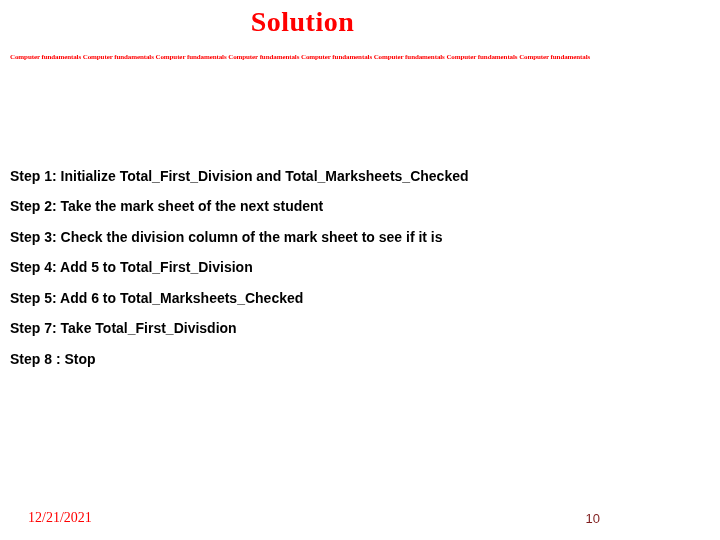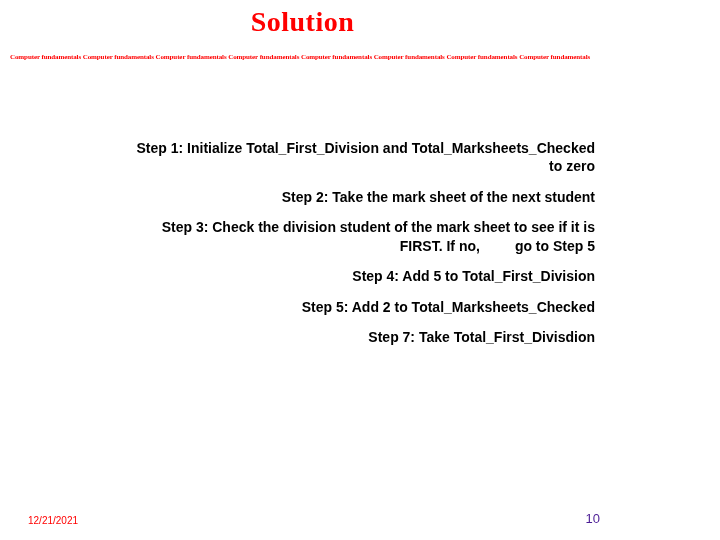--- a/index.html
+++ b/index.html
@@ -1,61 +1,62 @@
 <!DOCTYPE html>
 <html><head>
 <meta charset="utf-8">
 <style>
   * { margin: 0; padding: 0; box-sizing: border-box; }
   html, body { width: 720px; height: 540px; background: #ffffff; font-family: Verdana, Geneva, sans-serif; }
   .slide { width: 616px; height: 540px; position: relative; padding: 4px 21px 6px 10px; overflow: hidden; }
   .title { font-family: "Comic Sans MS", "Comic Sans", cursive; color: #ff0000; font-size: 28px; font-weight: 600; text-align: center; letter-spacing: 0.5px; margin-top: 2px; }
   .tagline { color: #ff0000; font-family: "Comic Sans MS", "Comic Sans", cursive; font-size: 7px; white-space: nowrap; overflow: hidden; margin-top: 15px; font-weight: 700; letter-spacing: -0.1px; }
-  .body { margin-top: 78px; text-align: right; }
+  .body { margin-top: 106px; }
   .step { font-family: Verdana, Geneva, sans-serif; font-weight: 700; color: #000; font-size: 14px; line-height: 1.32; margin-bottom: 12px; padding-left: 0; }
   .step .cont { display: block; padding-left: 34px; }
-  .footer-date { position: absolute; left: 28px; bottom: 14px; color: #ff0000; font-size: 10px; font-family: Liberation Sans, sans-serif; }
-  .footer-page { position: absolute; right: 16px; bottom: 14px; color: #4c1d95; font-size: 13px; font-family: Arial, sans-serif; }
+  .footer-date { position: absolute; left: 28px; bottom: 14px; color: #ff0000; font-size: 14px; font-family: Liberation Serif, serif; }
+  .footer-page { position: absolute; right: 16px; bottom: 14px; color: #7f1d1d; font-size: 13px; font-family: Arial, sans-serif; }
 </style>
 </head>
 <body>
 
 <div class="slide">
 
   <div class="title">Solution</div>
   <div class="tagline">Computer fundamentals Computer fundamentals Computer fundamentals Computer fundamentals Computer fundamentals Computer fundamentals Computer fundamentals Computer fundamentals</div>
 
   <div class="body">
 
     <div class="step">
       <span>Step 1: Initialize Total_First_Division and Total_Marksheets_Checked</span>
-      <span class="cont">to zero</span>
     </div>
 
     <div class="step">
       <span>Step 2: Take the mark sheet of the next student</span>
     </div>
 
     <div class="step">
-      <span>Step 3: Check the division student of the mark sheet to see if it is</span>
-      <span class="cont">FIRST. If no, &nbsp;&nbsp;&nbsp;&nbsp;&nbsp;&nbsp;&nbsp;&nbsp;go to Step 5</span>
+      <span>Step 3: Check the division column of the mark sheet to see if it is</span>
     </div>
 
     <div class="step">
       <span>Step 4: Add 5 to Total_First_Division</span>
     </div>
 
     <div class="step">
-      <span>Step 5: Add 2 to Total_Marksheets_Checked</span>
+      <span>Step 5: Add 6 to Total_Marksheets_Checked</span>
     </div>
 
 
     <div class="step">
       <span>Step 7: Take Total_First_Divisdion</span>
     </div>
 
+    <div class="step">
+      <span>Step 8 : Stop</span>
+    </div>
 
   </div>
 
   <div class="footer-date">12/21/2021</div>
   <div class="footer-page">10</div>
 
 </div>
 
 </body></html>

